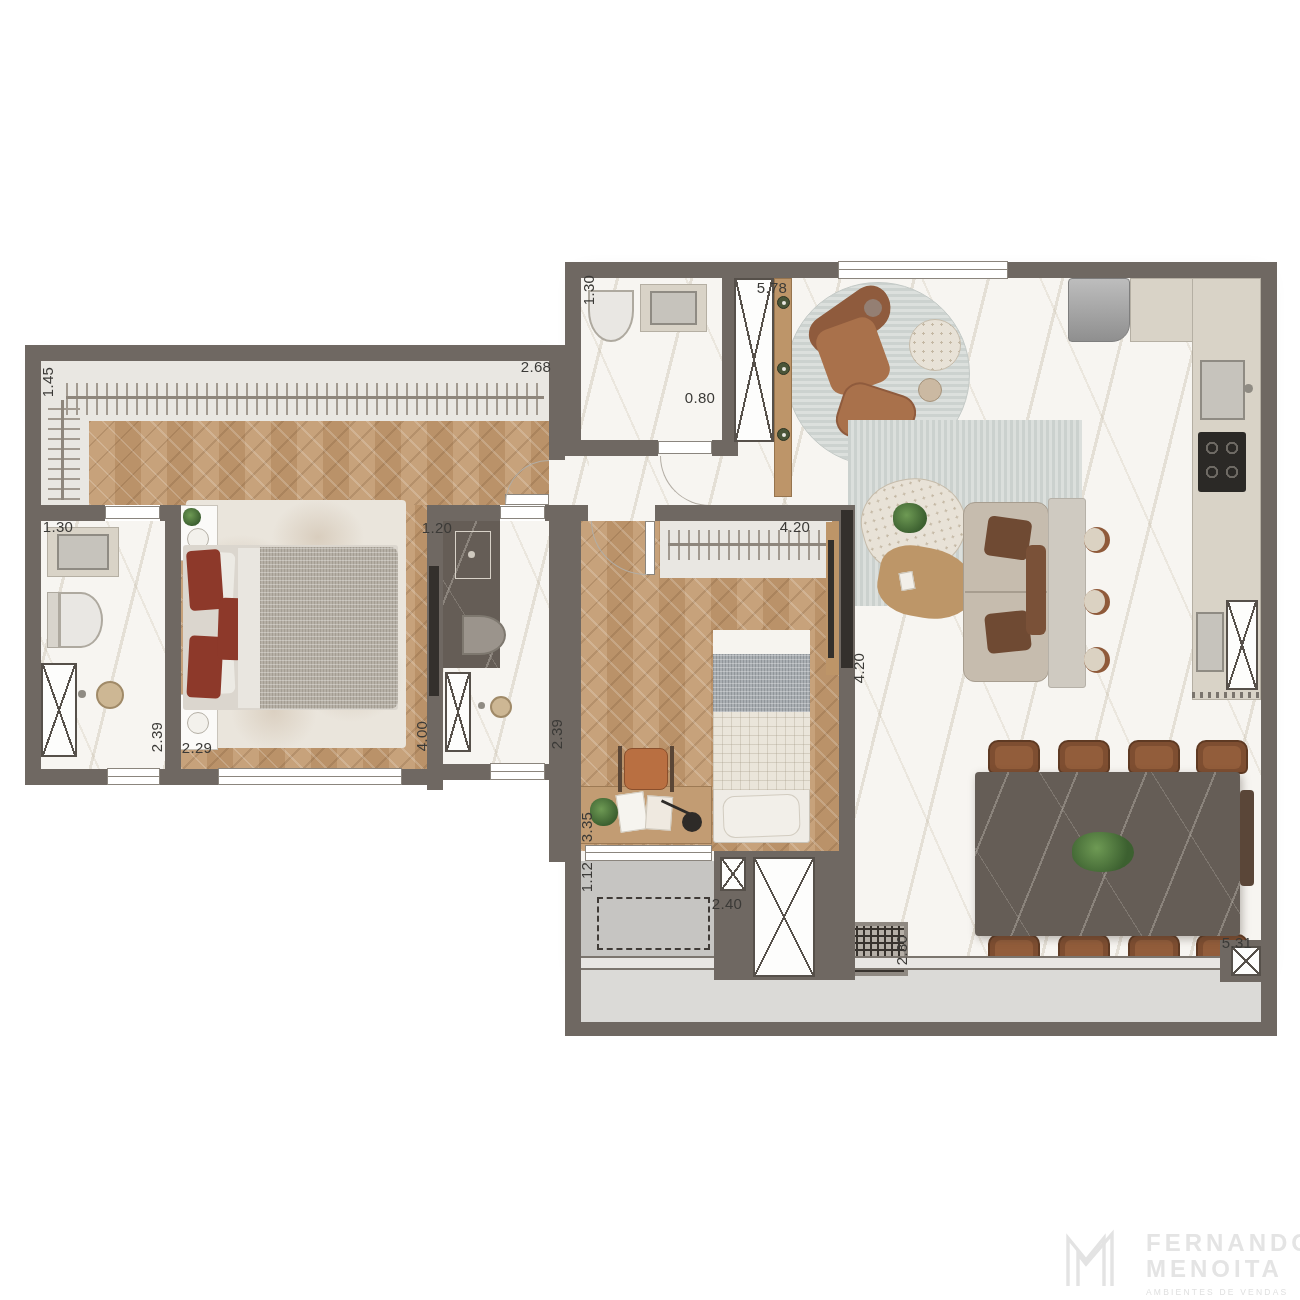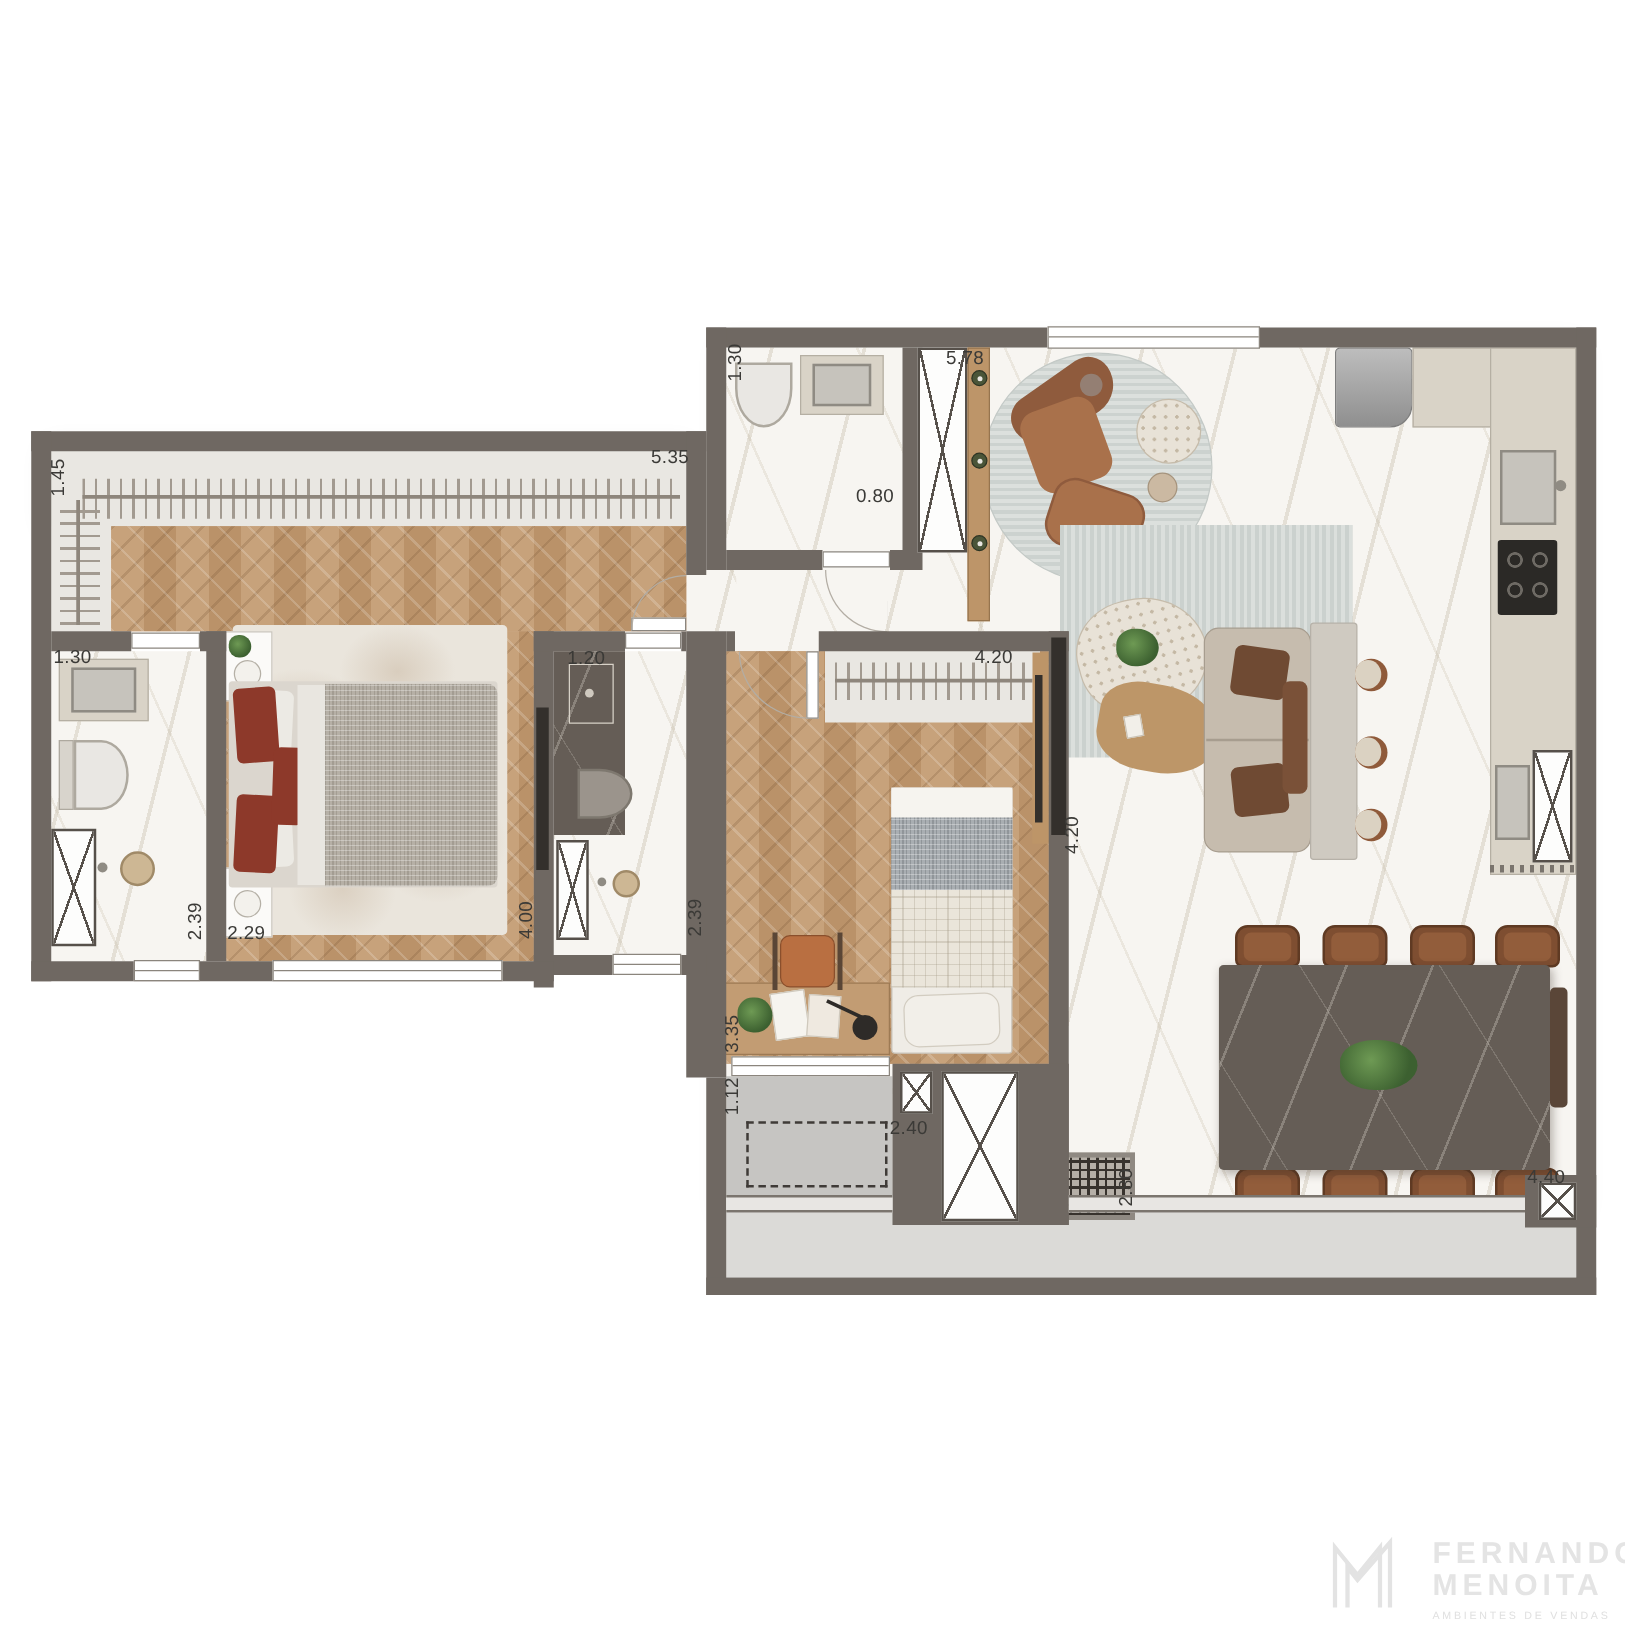--- a/index.html
+++ b/index.html
@@ -278,37 +278,37 @@
   <div style="left:841px;top:510px;width:12px;height:158px;background:#34302c"></div>
   <div style="left:828px;top:540px;width:6px;height:118px;background:#34302c"></div>
 
   <div class="glass" style="left:581px;top:956px;width:133px;height:14px"></div>
   <div class="glass" style="left:855px;top:956px;width:365px;height:14px"></div>
   <div class="wall" style="left:1220px;top:940px;width:57px;height:42px"></div>
   <div class="shaft" style="left:1231px;top:946px;width:30px;height:30px"></div>
   <div class="wall" style="left:565px;top:1022px;width:712px;height:14px"></div>
 
   <span class="lab v" style="left:47px;top:382px">1.45</span>
-  <span class="lab" style="left:536px;top:366px">5.35</span>
+  <span class="lab" style="left:536px;top:366px">2.68</span>
   <span class="lab" style="left:58px;top:526px">1.30</span>
   <span class="lab v" style="left:156px;top:737px">2.39</span>
   <span class="lab" style="left:197px;top:747px">2.29</span>
   <span class="lab v" style="left:421px;top:736px">4.00</span>
-  <span class="lab" style="left:469px;top:527px">1.20</span>
+  <span class="lab" style="left:437px;top:527px">1.20</span>
   <span class="lab v" style="left:556px;top:734px">2.39</span>
   <span class="lab" style="left:795px;top:526px">4.20</span>
   <span class="lab v" style="left:586px;top:827px">3.35</span>
   <span class="lab v" style="left:586px;top:877px">1.12</span>
   <span class="lab" style="left:727px;top:903px">2.40</span>
   <span class="lab v" style="left:588px;top:290px">1.30</span>
   <span class="lab" style="left:772px;top:287px">5.78</span>
   <span class="lab" style="left:700px;top:397px">0.80</span>
   <span class="lab v" style="left:858px;top:668px">4.20</span>
   <span class="lab v" style="left:901px;top:950px">2.80</span>
-  <span class="lab" style="left:1237px;top:942px">4.40</span>
+  <span class="lab" style="left:1237px;top:942px">5.31</span>
 </div>
 
 <div id="logo">
   <svg width="74" height="74" viewBox="0 0 74 74" style="position:absolute;left:0;top:2px" aria-hidden="true">
     <g fill="none" stroke="#e3e3e3" stroke-width="3.4" stroke-linejoin="miter">
       <path d="M10 66 V18 L28 40 L46 18 V66"></path>
       <path d="M20 66 V34 L28 44 L54 14 V66"></path>
     </g>
   </svg>
   <div class="txt">

